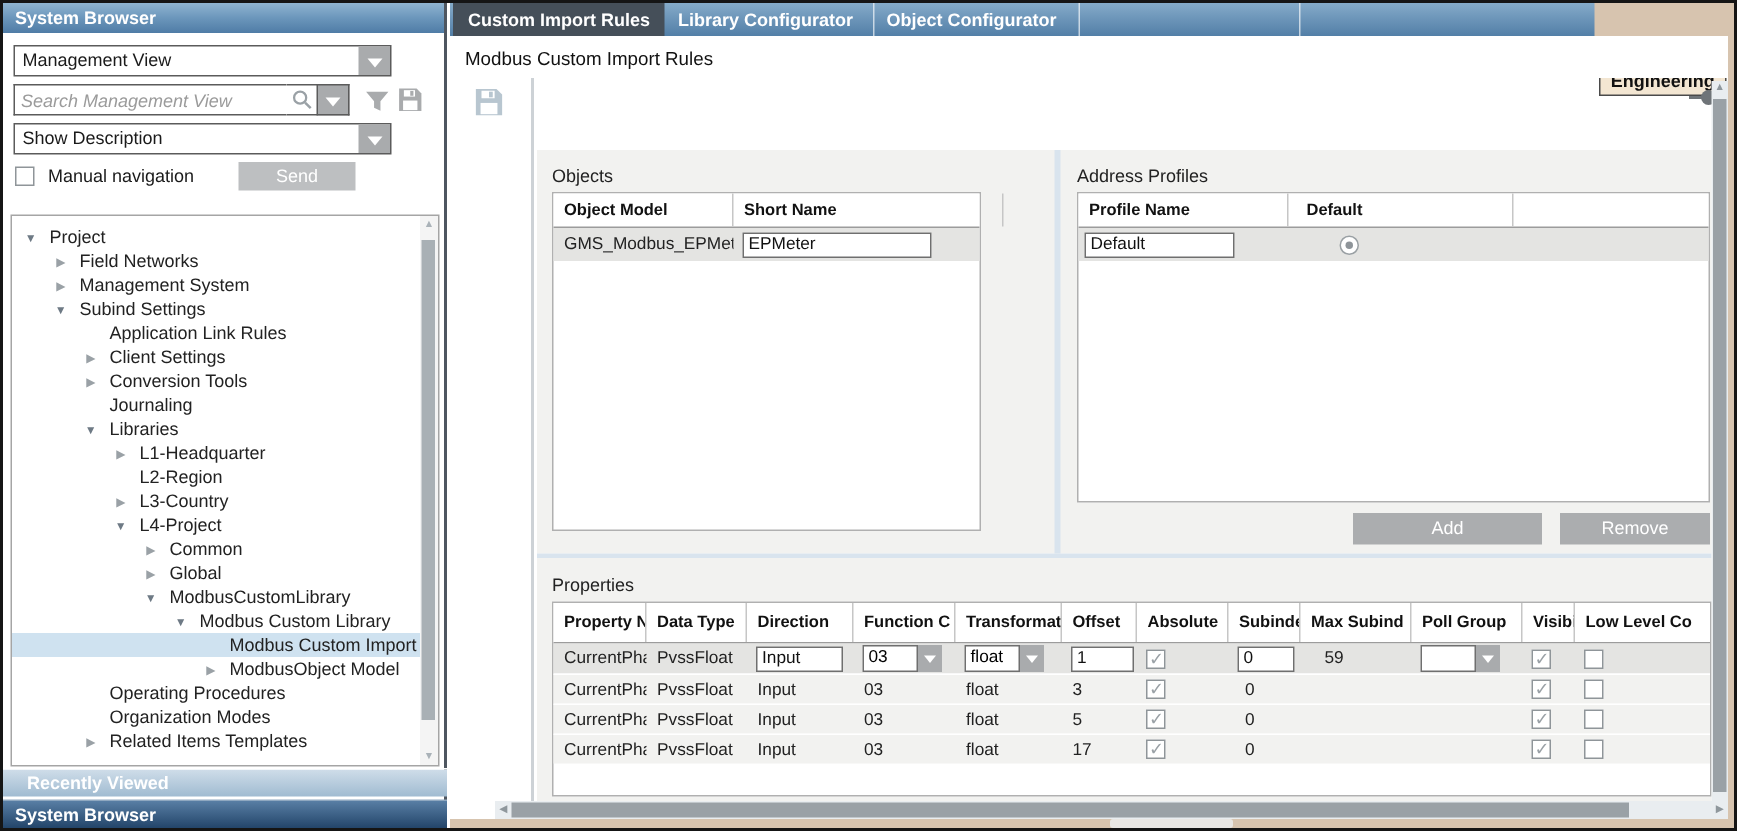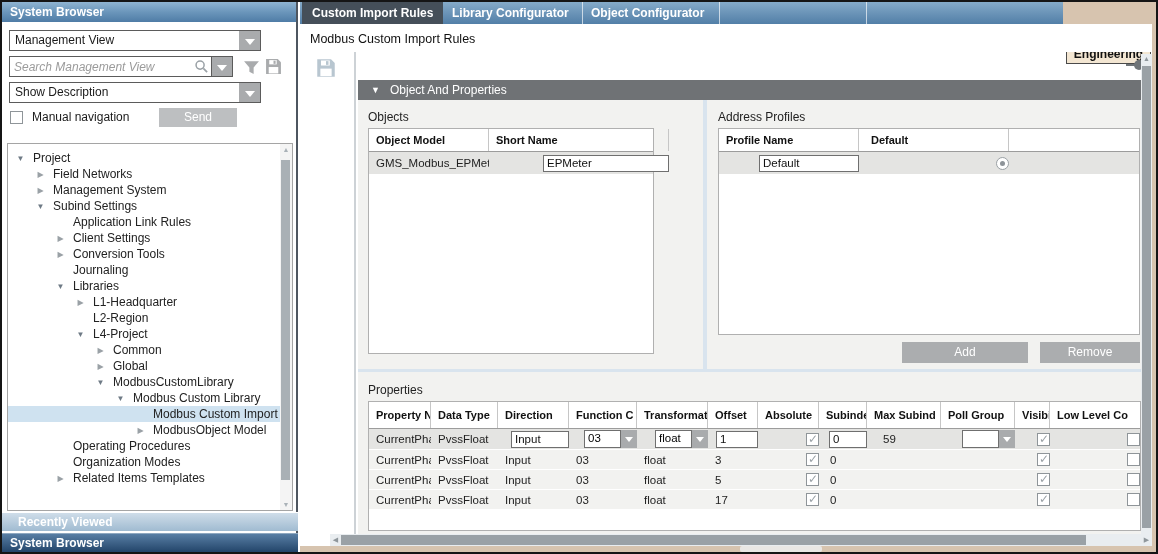--- a/index.html
+++ b/index.html
@@ -112,21 +112,21 @@
   .add-btn { left:602px; top:340px; width:126px; }
   .remove-btn { left:740px; top:340px; width:100px; }
 
   .props-table { left:68px; top:399px; width:773px; height:130px; }
   .props-table .hc { height:26px; line-height:26px; }
   .props-table .g-row { height:20px; }
   .p-r1 { background:#e4e4e2; }
   .p-rn { background:#f2f2f0; border-top:1px solid #fff; }
   .c0{width:62px}.c1{width:67px}.c2{width:71px}.c3{width:68px}.c4{width:71px}.c5{width:50px}
   .c6{width:61px}.c7{width:48px}.c8{width:74px}.c9{width:74px}.c10{width:35px}.c11{flex:1 !important; border-right:none !important;}
-  .ccell { display:flex; align-items:center; padding-left:6px; flex:none; height:100%;justify-content:flex-end; }
+  .ccell { display:flex; align-items:center; padding-left:6px; flex:none; height:100%; }
   .mini-combo { display:flex; height:18px; }
   .mini-combo .mcx { width:37px; height:18px; border:1px solid #6f6f6f; background:#fff; font-size:11.5px;
     padding:1px 0 0 3px; white-space:nowrap; overflow:hidden; }
   .mini-combo .mcb { width:16px; height:18px; background:#a9abad; position:relative; cursor:pointer; }
   .mini-combo .mcb:after { content:""; position:absolute; left:50%; top:50%; margin:-2px 0 0 -4px;
     border-left:4px solid transparent; border-right:4px solid transparent; border-top:5px solid #fff; }
 
   .v-scroll { position:absolute; left:841px; top:52px; width:11px; height:480px; background:#e9edf0; }
   .v-scroll .up { position:absolute; top:1px; left:0; width:11px; text-align:center; font-size:7px; color:#8f979c; }
   .v-scroll .thumb { position:absolute; left:1px; top:12px; width:9px; height:462px; background:#9aa1a6; }
@@ -221,20 +221,24 @@
         </div>
       <div class="ti l3">
           <span class="aw col"></span>
           <span>L1-Headquarter</span>
         </div>
       <div class="ti l3">
           <span class="aw"></span>
           <span>L2-Region</span>
         </div>
       <div class="ti l3">
+          <span class="aw col"></span>
+          <span>L3-Country</span>
+        </div>
+      <div class="ti l3">
           <span class="aw exp"></span>
           <span>L4-Project</span>
         </div>
       <div class="ti l4">
           <span class="aw col"></span>
           <span>Common</span>
         </div>
       <div class="ti l4">
           <span class="aw col"></span>
           <span>Global</span>
@@ -298,24 +302,20 @@
     </div>
 
     <svg class="gutter-save" viewBox="0 0 16 16">
         <path d="M1 1 H12 L15 4 V15 H1 Z" fill="#b8c6d0"></path>
         <rect x="4" y="2" width="7" height="4" fill="#fff"></rect>
         <rect x="8" y="2.5" width="2" height="3" fill="#b8c6d0"></rect>
         <rect x="3.5" y="8.5" width="9" height="6" fill="#fff"></rect>
       </svg>
     <div class="vline"></div>
 
-    <div class="sec-bar oap-bar">
-      <span class="saw exp"></span>
-      <span>Object And Properties</span>
-    </div>
 
     <div class="oap-body"></div>
     <div class="divider-v"></div>
     <div class="blue-line"></div>
     <div class="props-bg"></div>
 
     <div class="area-label" style="left:68px;top:108px;">Objects</div>
     <div class="grid obj-table">
       <div class="g-head">
         <div class="hc" style="width:120px">Object Model</div>

